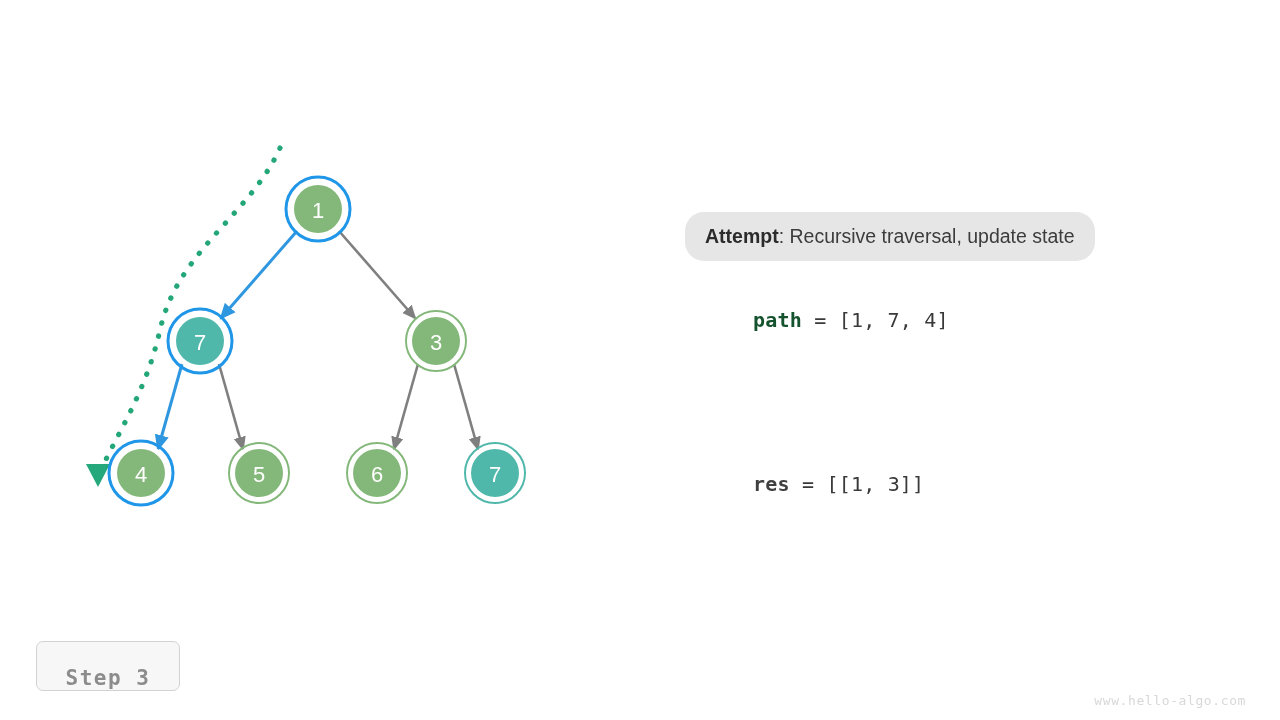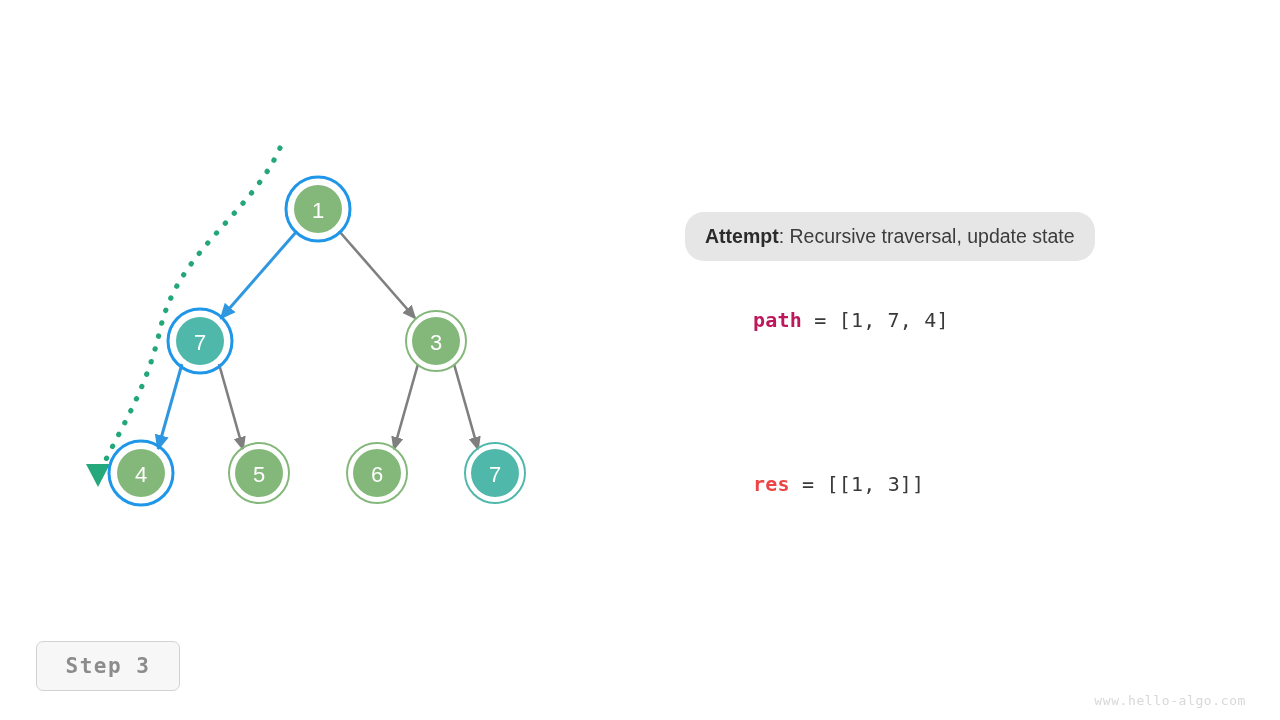--- a/index.html
+++ b/index.html
@@ -73,36 +73,36 @@
     font-size: 20px;
     color: #3a3a3a;
     padding-left: 19px;
     white-space: pre;
     letter-spacing: 0.2px;
   }
 
   #path-line { margin-top: 14px; }
   #res-line  { margin-top: 92px; }
 
-  .var-path { color: #be185d; font-weight: bold; }
-  .var-res  { color: #ef4444; font-weight: bold; }
+  .var-path { color: #14532d; font-weight: bold; }
+  .var-res  { color: #404040; font-weight: bold; }
 
   
   #step-badge {
     position: absolute;
     left: 36px;
     top: 641px;
     width: 144px;
     height: 50px;
     box-sizing: border-box;
     border: 1px solid #d2d2d2;
     border-radius: 7px;
     background: #f7f7f7;
     display: flex;
-    align-items: center;
+    align-items: flex-end;
     justify-content: center;
     font-family: "DejaVu Sans Mono", "Liberation Mono", monospace;
     font-size: 21px;
     font-weight: bold;
     color: #8c8c8c;
     letter-spacing: 1.5px;
   }
 
   
   #watermark {

